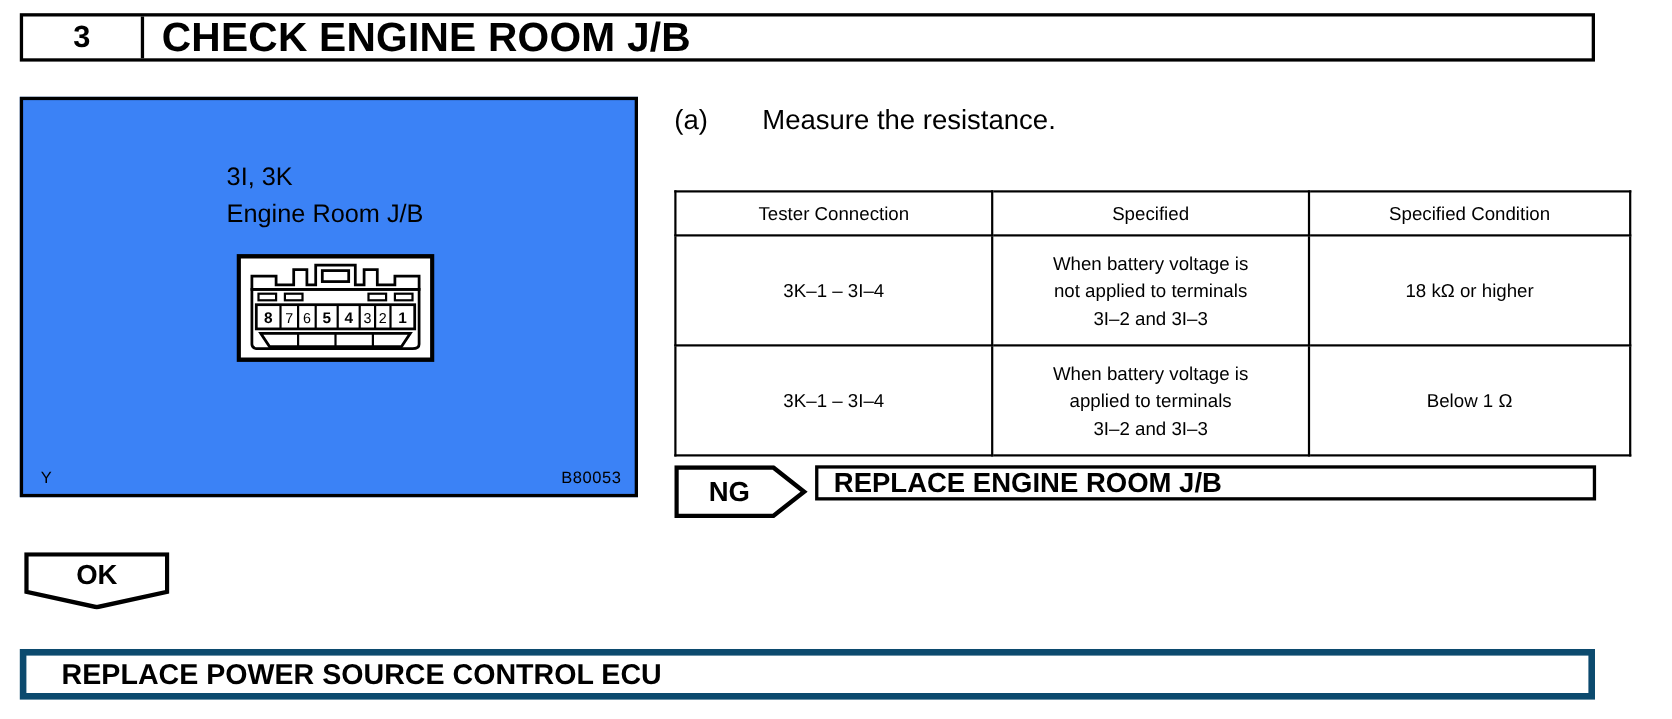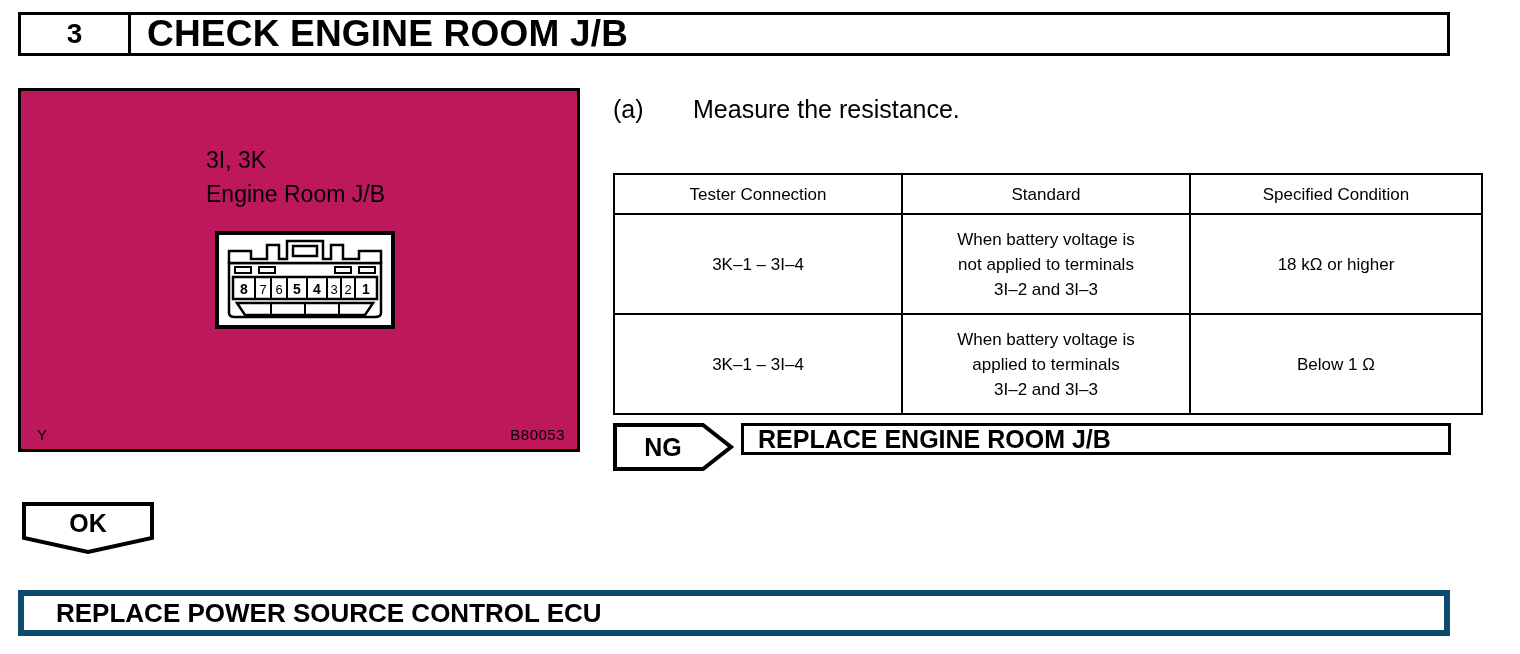--- a/index.html
+++ b/index.html
@@ -51,21 +51,21 @@
 
   
   .illus-panel {
     position: absolute;
     left: 18px;
     top: 88px;
     width: 562px;
     height: 364px;
     border: 3px solid #000;
     box-sizing: border-box;
-    background: #be185d;
+    background: #3b82f6;
   }
   .illus-label {
     position: absolute;
     left: 185px;
     top: 52px;
     font-size: 23px;
     line-height: 34px;
     white-space: nowrap;
   }
   .illus-corner-left {
@@ -287,21 +287,21 @@
   <div class="instr-line">
     <span class="instr-marker">(a)</span>
     <span class="instr-text">Measure the resistance.</span>
   </div>
 </div>
 
 <table class="spec-table">
   <thead>
     <tr>
       <th class="col-a">Tester Connection</th>
-      <th class="col-b">Standard</th>
+      <th class="col-b">Specified</th>
       <th class="col-c">Specified Condition</th>
     </tr>
   </thead>
   <tbody>
     <tr>
       <td>3K–1 – 3I–4</td>
       <td>
         <div>When battery voltage is</div>
         <div>not applied to terminals</div>
         <div>3I–2 and 3I–3</div>

